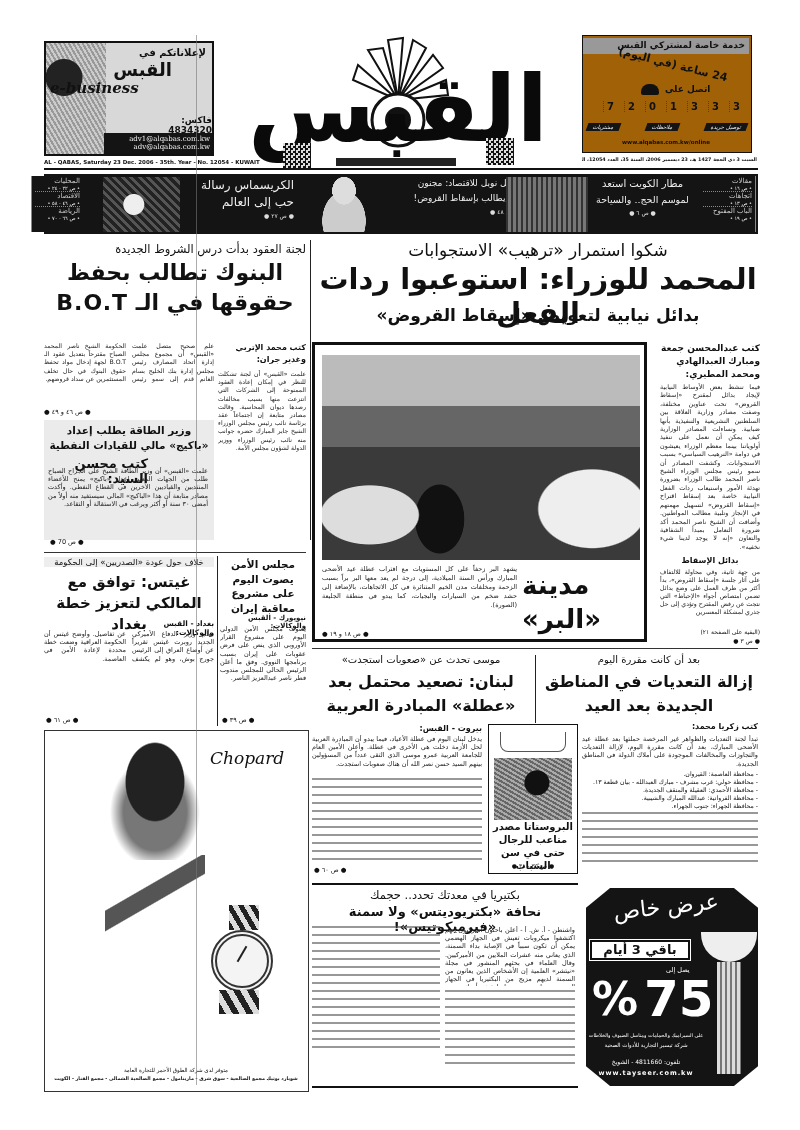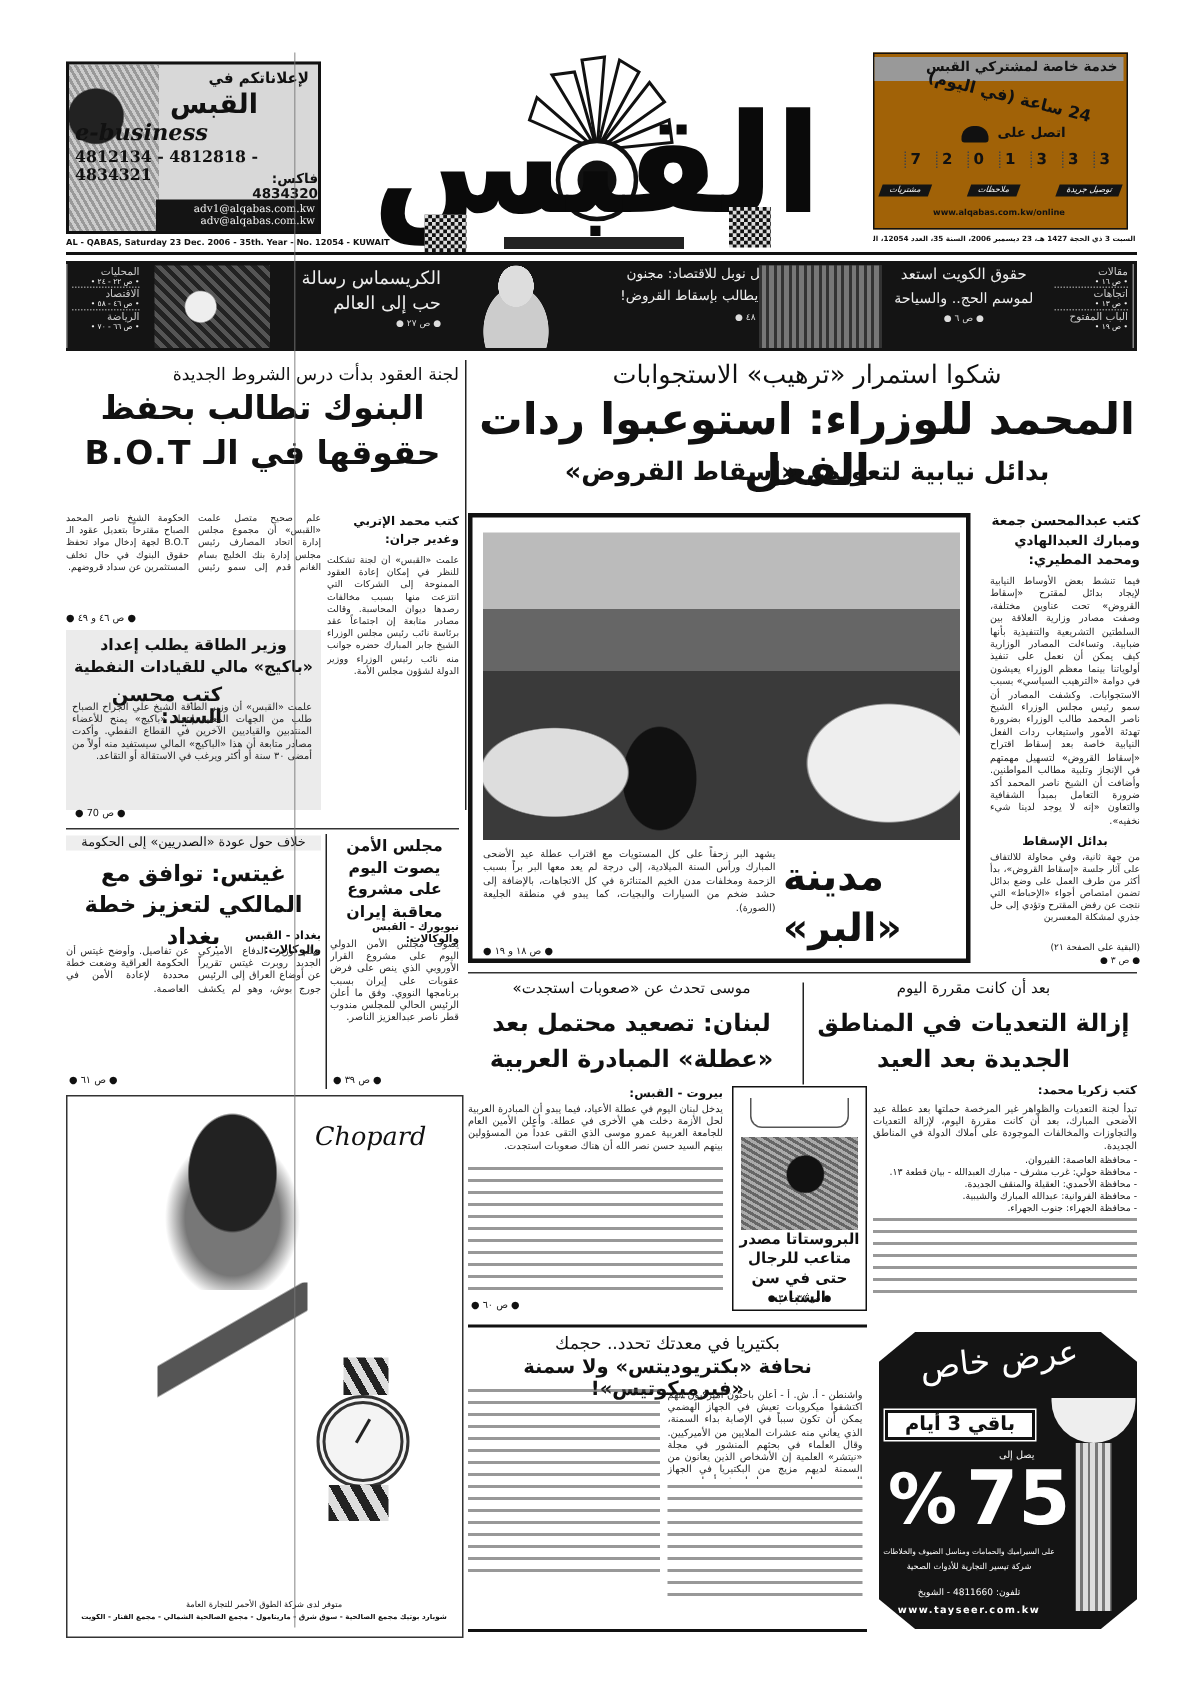--- a/index.html
+++ b/index.html
@@ -17,21 +17,20 @@
   .vline{width:1px;background:#222}
 </style>
 </head>
 <body>
 
 <div class="abs box" style="left:44px;top:41px;width:170px;height:115px;background:#d8d8d8;overflow:hidden">
   <div class="abs" style="left:0;top:0;width:60px;height:115px;background:radial-gradient(circle at 30% 30%,#222 0 18px,transparent 19px),repeating-linear-gradient(60deg,#999 0 2px,#ccc 2px 4px)"></div>
   <div class="abs ar hl" style="right:6px;top:4px;font-size:10px">لإعلاناتكم في</div>
   <div class="abs ar hl" style="right:40px;top:16px;font-size:18px">القبس</div>
   <div class="abs" style="left:4px;top:36px;font-size:15px;font-style:italic;font-family:'DejaVu Serif',serif;font-weight:bold">e-business</div>
-  <div class="abs" style="left:4px;top:56px;font-size:10.5px;font-family:'DejaVu Serif',serif;font-weight:bold">4812134 - 4812818 - 4834321</div>
   <div class="abs ar" style="left:100px;top:72px;font-size:9px;font-weight:bold;direction:rtl">
     <span>فاكس:</span>
     <span>4834320</span>
   </div>
   <div class="abs dark" style="left:58px;top:90px;width:110px;height:23px;font-family:'DejaVu Serif',serif;font-size:7px;padding:2px 4px;text-align:right">
     <div>adv1@alqabas.com.kw</div>
     <div>adv@alqabas.com.kw</div>
   </div>
 </div>
 <div class="abs" style="left:44px;top:159px;font-size:5.5px;font-weight:bold;white-space:nowrap">AL - QABAS, Saturday 23 Dec. 2006 - 35th. Year - No. 12054 - KUWAIT</div>
@@ -74,21 +73,21 @@
     <span class="dark" style="font-size:5.5px;padding:1px 6px;transform:skewX(-20deg)">ملاحظات</span>
     <span class="dark" style="font-size:5.5px;padding:1px 6px;transform:skewX(-20deg)">توصيل جريدة</span>
   </div>
   <div class="abs" style="left:0;top:103px;width:166px;text-align:center;font-size:5.5px;font-weight:bold">www.alqabas.com.kw/online</div>
 </div>
 <div class="abs ar" style="left:582px;top:157px;width:175px;font-size:4.8px;font-weight:bold;white-space:nowrap;overflow:hidden">السبت 3 ذي الحجة 1427 هـ، 23 ديسمبر 2006، السنة 35، العدد 12054، الكويت</div>
 
 <div class="abs rule" style="left:44px;top:168px;width:714px;height:2px"></div>
 
 <div class="abs dark" style="left:44px;top:174px;width:714px;height:60px"></div>
-<div class="abs dark" style="left:44px;top:176px;width:52px;height:56px;font-size:7px;text-align:right;direction:rtl;padding:1px 3px;border-left:1px solid #888">
+<div class="abs dark" style="left:31px;top:176px;width:52px;height:56px;font-size:7px;text-align:right;direction:rtl;padding:1px 3px;border-left:1px solid #888">
   <div style="color:#ccc">المحليات</div>
   <div style="font-size:5px;border-bottom:1px dotted #888">• ص ٢٢ - ٢٤ •</div>
   <div style="color:#ccc">الاقتصاد</div>
   <div style="font-size:5px;border-bottom:1px dotted #888">• ص ٤٦ - ٥٨ •</div>
   <div style="color:#ccc">الرياضة</div>
   <div style="font-size:5px">• ص ٦٦ - ٧٠ •</div>
 </div>
 <div class="abs photo" style="left:103px;top:177px;width:77px;height:55px;background:radial-gradient(circle at 40% 50%,#eee 0 10px,transparent 11px),repeating-linear-gradient(45deg,#222 0 3px,#555 3px 6px)"></div>
 <div class="abs ar" style="left:182px;top:178px;width:112px;height:54px;direction:rtl">
   <div style="font-size:12px;color:#eee">الكريسماس رسالة</div>
@@ -96,21 +95,21 @@
   <div style="font-size:6px;color:#ddd;margin-top:3px">● ص ٢٧ ●</div>
 </div>
 <div class="abs" style="left:314px;top:177px;width:60px;height:55px;background:radial-gradient(ellipse 12px 14px at 50% 25%,#ddd 98%,transparent),radial-gradient(ellipse 22px 30px at 50% 80%,#ccc 98%,transparent),#141414"></div>
 <div class="abs ar" style="left:400px;top:178px;width:120px;height:54px;text-align:right;direction:rtl">
   <div style="font-size:9px;color:#eee">حامل نوبل للاقتصاد: مجنون</div>
   <div style="font-size:9px;color:#eee;margin-top:5px">من يطالب بإسقاط القروض!</div>
   <div style="font-size:6px;color:#ddd;margin-top:5px">● ص ٤٨ ●</div>
 </div>
 <div class="abs" style="left:506px;top:177px;width:82px;height:55px;background:repeating-linear-gradient(90deg,#333 0 2px,#777 2px 5px),#444"></div>
 <div class="abs ar" style="left:590px;top:178px;width:105px;height:54px;text-align:center;direction:rtl">
-  <div style="font-size:10px;color:#eee">حقوق الكويت استعد</div>
+  <div style="font-size:10px;color:#eee">مطار الكويت استعد</div>
   <div style="font-size:9.5px;color:#eee;margin-top:5px">لموسم الحج.. والسياحة</div>
   <div style="font-size:6px;color:#ddd;margin-top:4px">● ص ٦ ●</div>
 </div>
 <div class="abs dark" style="left:700px;top:176px;width:56px;height:56px;font-size:7px;text-align:right;direction:rtl;padding:1px 3px;border-right:1px solid #888">
   <div style="color:#ccc">مقالات</div>
   <div style="font-size:5px;border-bottom:1px dotted #888">• ص ١٦ •</div>
   <div style="color:#ccc">اتجاهات</div>
   <div style="font-size:5px;border-bottom:1px dotted #888">• ص ١٣ •</div>
   <div style="color:#ccc">الباب المفتوح</div>
   <div style="font-size:5px">• ص ١٩ •</div>

